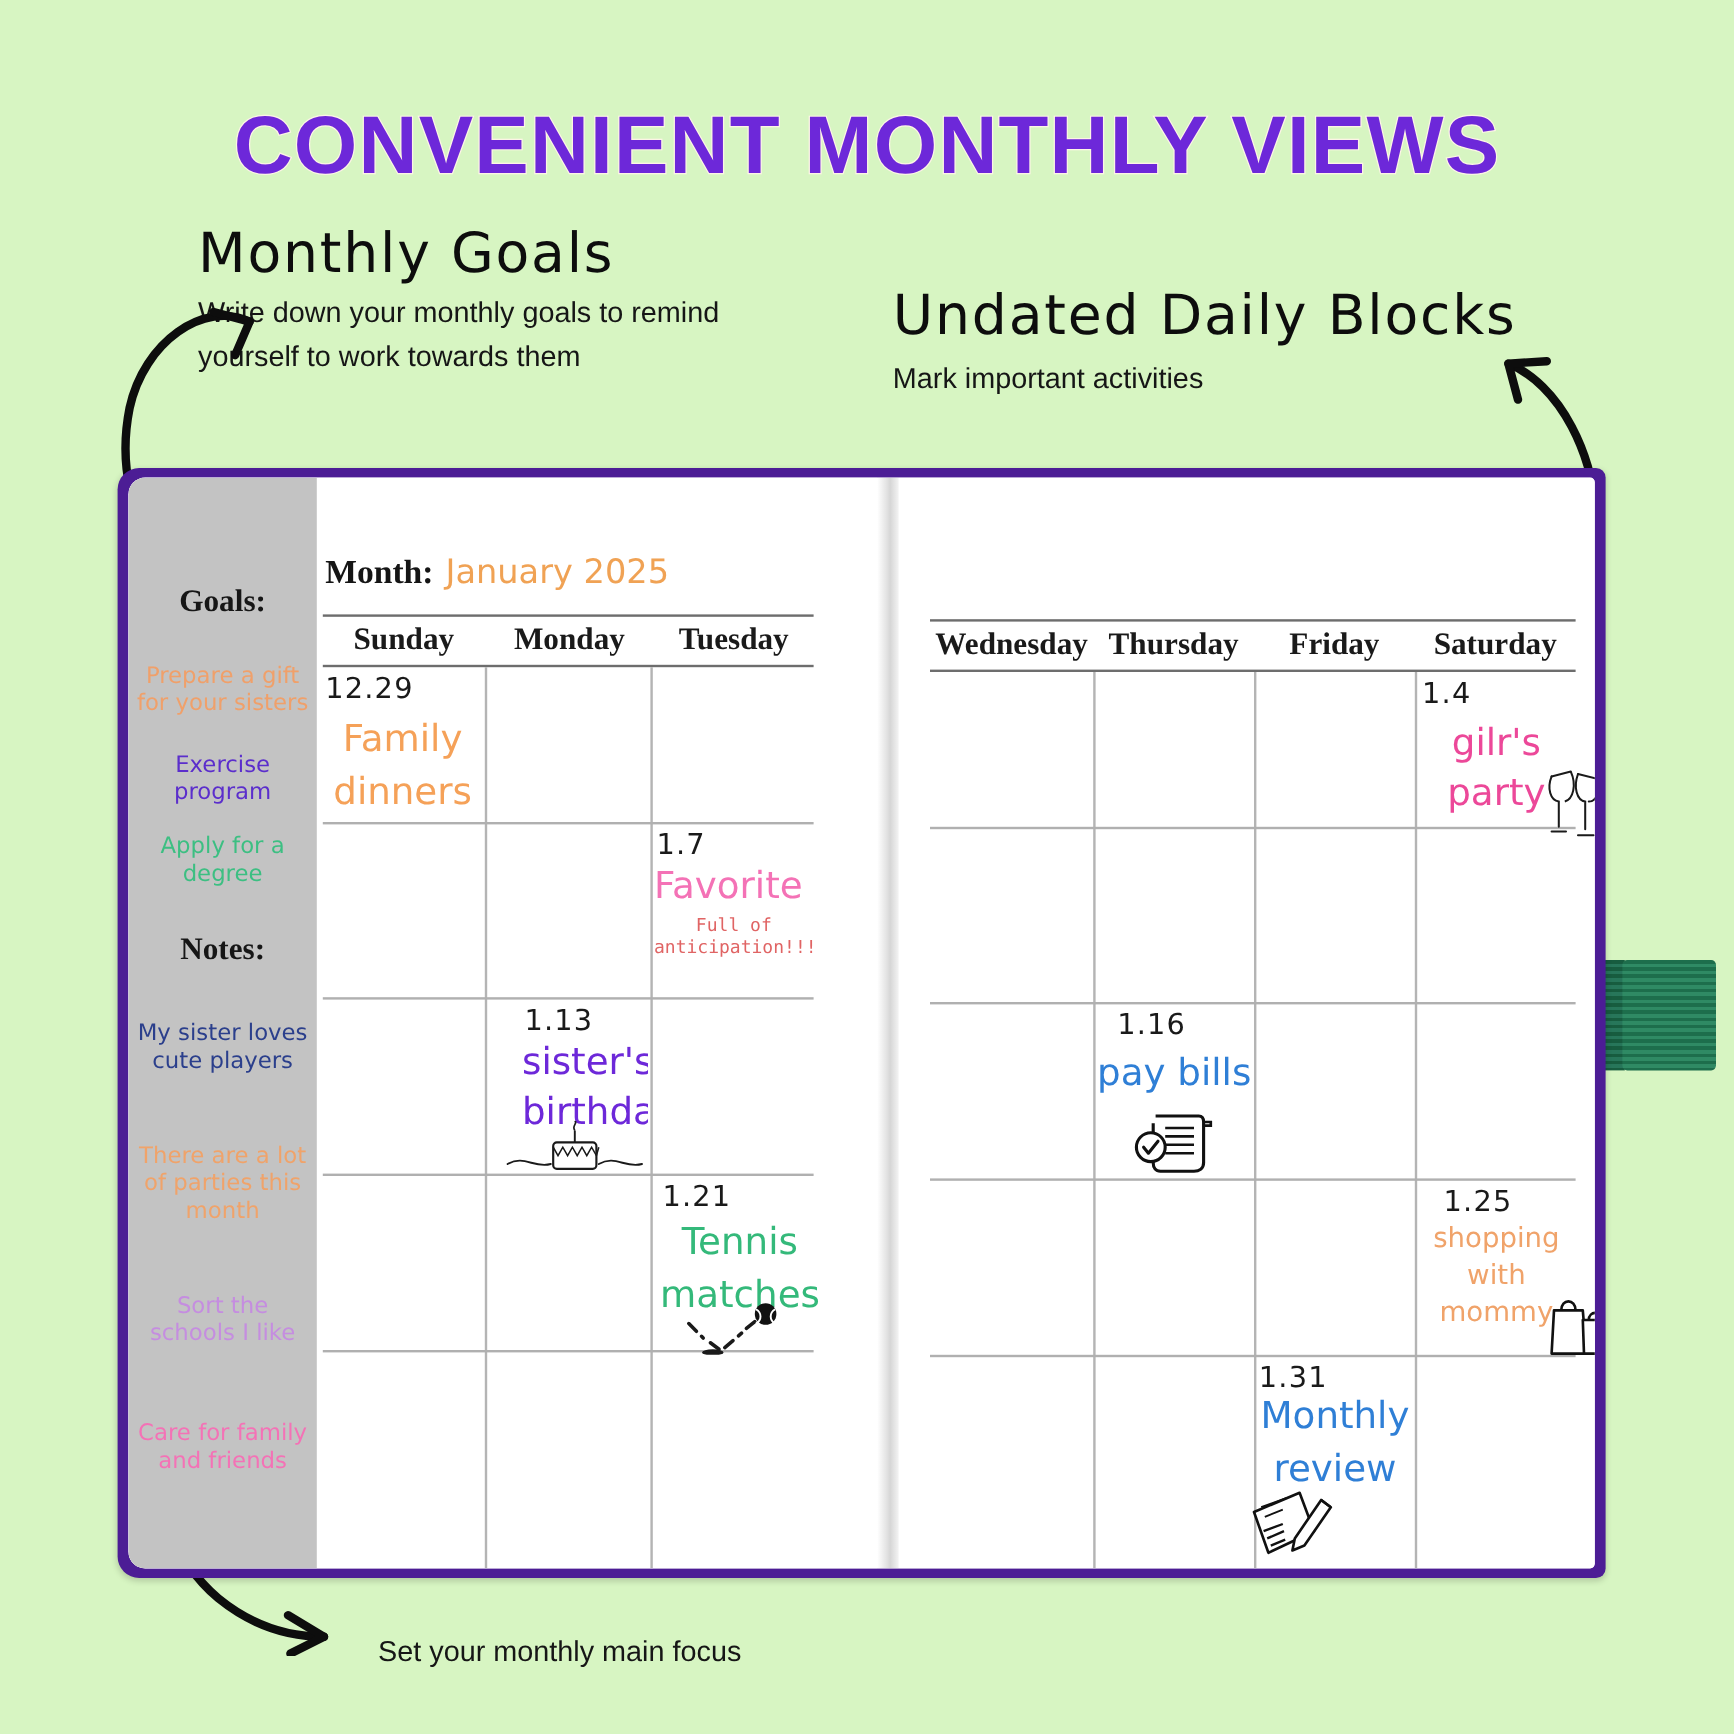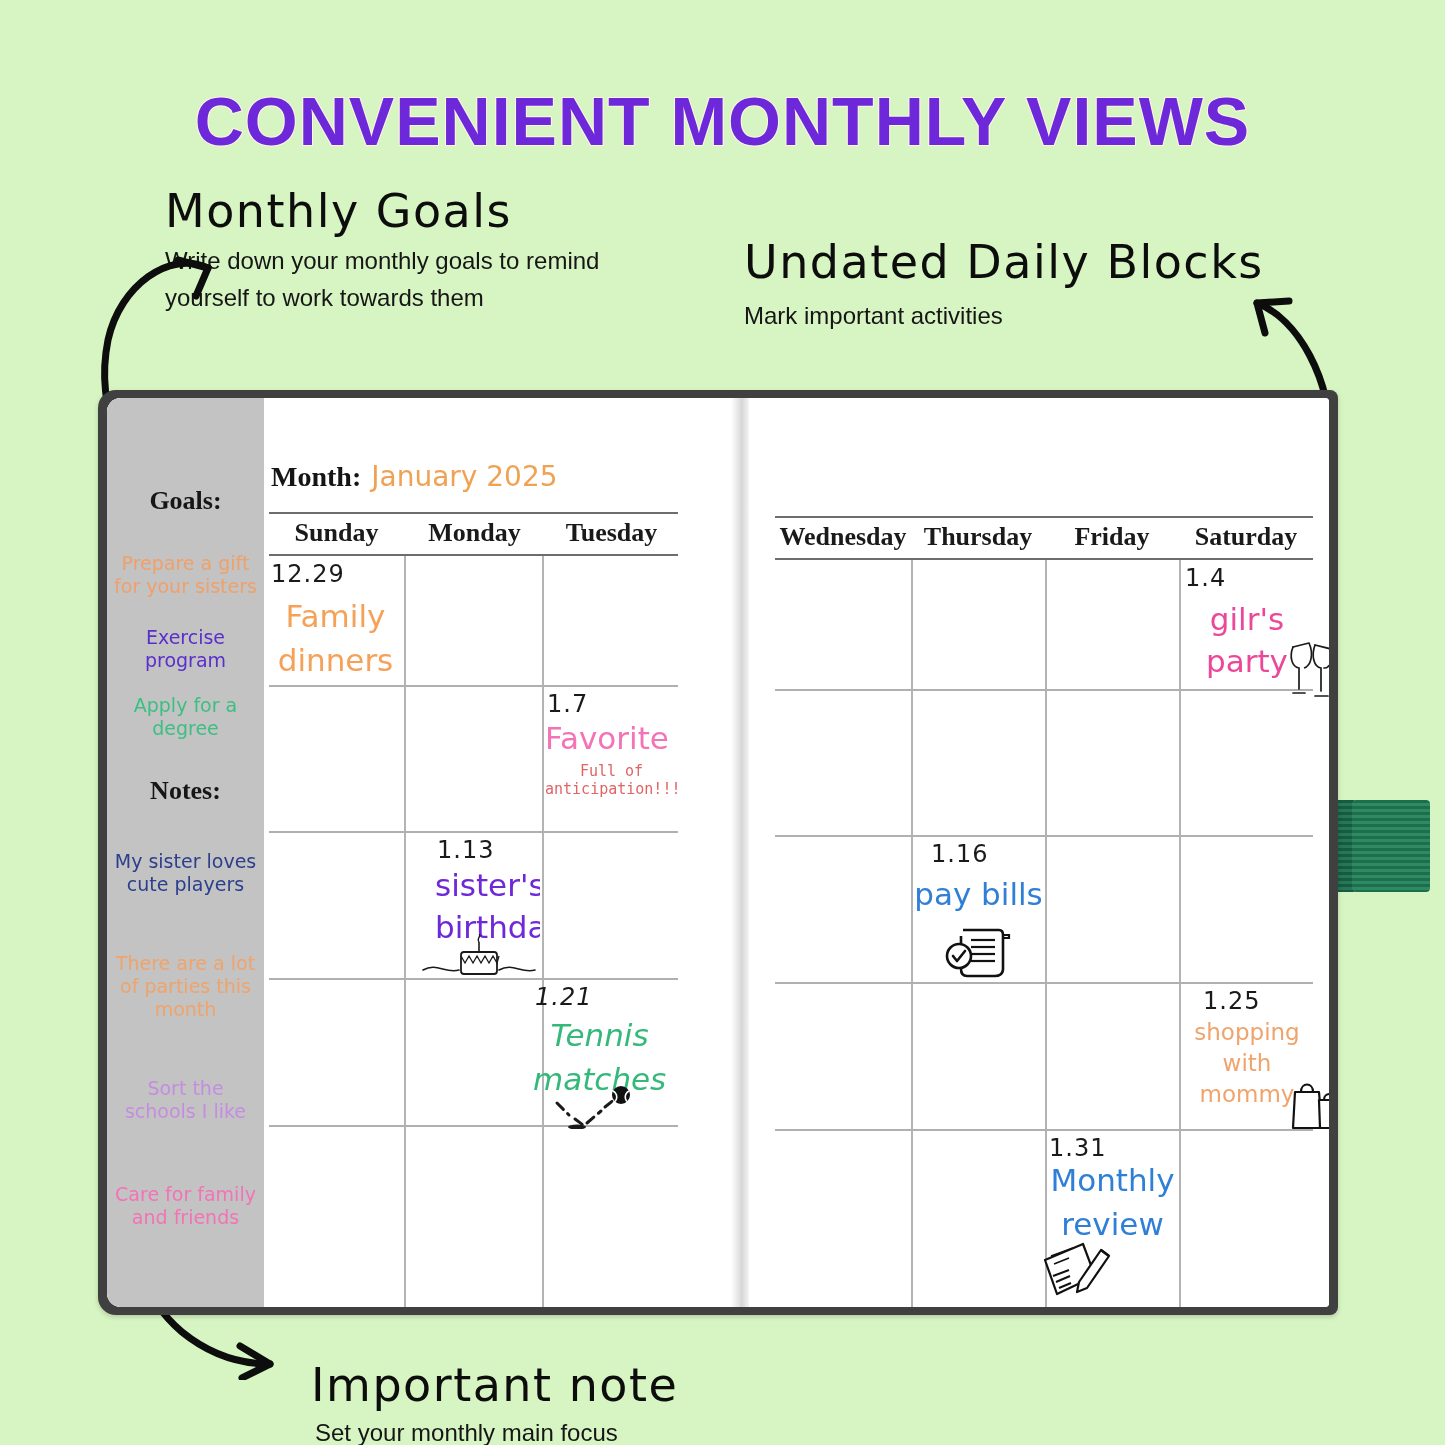--- a/index.html
+++ b/index.html
@@ -49,21 +49,21 @@
   #c3 .callout-sub   { font-size:24px; line-height:31px; margin-top:4px; margin-left:4px;}
 
   
   .arrow-svg { position:absolute; pointer-events:none; }
 
   
   #notebook {
     position:absolute;
     left:98px; top:390px;
     width:1240px; height:925px;
-    background:#404040;
+    background:#4c1d95;
     border-radius:18px 8px 8px 18px;
     box-shadow:0 2px 5px rgba(0,0,0,.18);
   }
   #pages {
     position:absolute; left:9px; top:8px;
     width:1222px; height:909px;
     border-radius:14px 4px 4px 14px;
     overflow:hidden;
     background:#fff;
     display:flex;
@@ -156,21 +156,20 @@
   <div class="callout-sub">Write down your monthly goals to remind</div>
   <div class="callout-sub">yourself to work towards them</div>
 </div>
 
 <div id="c2">
   <div class="callout-title">Undated Daily Blocks</div>
   <div class="callout-sub">Mark important activities</div>
 </div>
 
 <div id="c3">
-  <div class="callout-title">Important note</div>
   <div class="callout-sub">Set your monthly main focus</div>
 </div>
 
 <svg class="arrow-svg" style="left:60px;top:230px;" width="160" height="200" viewBox="0 0 160 200">
   <path d="M148,38 C110,20 60,55 48,110 C40,150 48,178 52,192" fill="none" stroke="#0d0d0d" stroke-width="7" stroke-linecap="round"></path>
   <path d="M148,38 L118,30 M148,38 L136,66" fill="none" stroke="#0d0d0d" stroke-width="7" stroke-linecap="round"></path>
 </svg>
 
 <svg class="arrow-svg" style="left:1235px;top:285px;" width="130" height="280" viewBox="0 0 130 280">
   <path d="M22,18 C62,34 98,92 96,168 C95,216 88,248 80,268" fill="none" stroke="#0d0d0d" stroke-width="7" stroke-linecap="round"></path>
@@ -249,21 +248,21 @@
           <svg class="doodle" style="left:12px;top:100px;" width="120" height="46" viewBox="0 0 120 46">
             <path d="M4,36 C18,28 26,40 40,36" fill="none" stroke="#1a1a1a" stroke-width="1.6" stroke-linecap="round"></path>
             <path d="M80,36 C94,28 102,40 116,36" fill="none" stroke="#1a1a1a" stroke-width="1.6" stroke-linecap="round"></path>
             <rect x="42" y="18" width="36" height="22" rx="3" fill="none" stroke="#1a1a1a" stroke-width="1.8"></rect>
             <path d="M42,22 l4,7 l4,-7 l4,7 l4,-7 l4,7 l4,-7 l4,7 l4,-7 l4,7 l2,-7" fill="none" stroke="#1a1a1a" stroke-width="1.3"></path>
             <line x1="60" y1="18" x2="60" y2="8" stroke="#1a1a1a" stroke-width="1.6"></line>
             <path d="M60,8 c-3,-4 3,-6 0,-8" fill="none" stroke="#1a1a1a" stroke-width="1.4"></path>
           </svg>
         </div>
 
-        <div class="gcell" style="left:269px;top:583px;width:133px;height:154px;font-style:italic;">
+        <div class="gcell" style="left:286px;top:583px;width:133px;height:154px;">
           <div class="daynum" style="margin-left:2px;margin-top:2px;">1.21</div>
           <div class="entry" style="color:#34b97a;text-align:center;margin-top:2px;">Tennis matches</div>
           <svg class="doodle" style="left:10px;top:104px;" width="110" height="44" viewBox="0 0 110 44">
             <path d="M14,18 L26,30 M32,34 L40,40" fill="none" stroke="#1a1a1a" stroke-width="3" stroke-dasharray="9 6" stroke-linecap="round"></path>
             <path d="M44,38 L58,26 M62,22 L72,14" fill="none" stroke="#1a1a1a" stroke-width="3" stroke-dasharray="9 6" stroke-linecap="round"></path>
             <ellipse cx="34" cy="42" rx="9" ry="2.6" fill="#1a1a1a"></ellipse>
             <circle cx="78" cy="10" r="9" fill="#111"></circle>
             <path d="M70,6 c5,3 5,9 0,12 M86,6 c-5,3 -5,9 0,12" fill="none" stroke="#fff" stroke-width="1.6"></path>
           </svg>
         </div>

